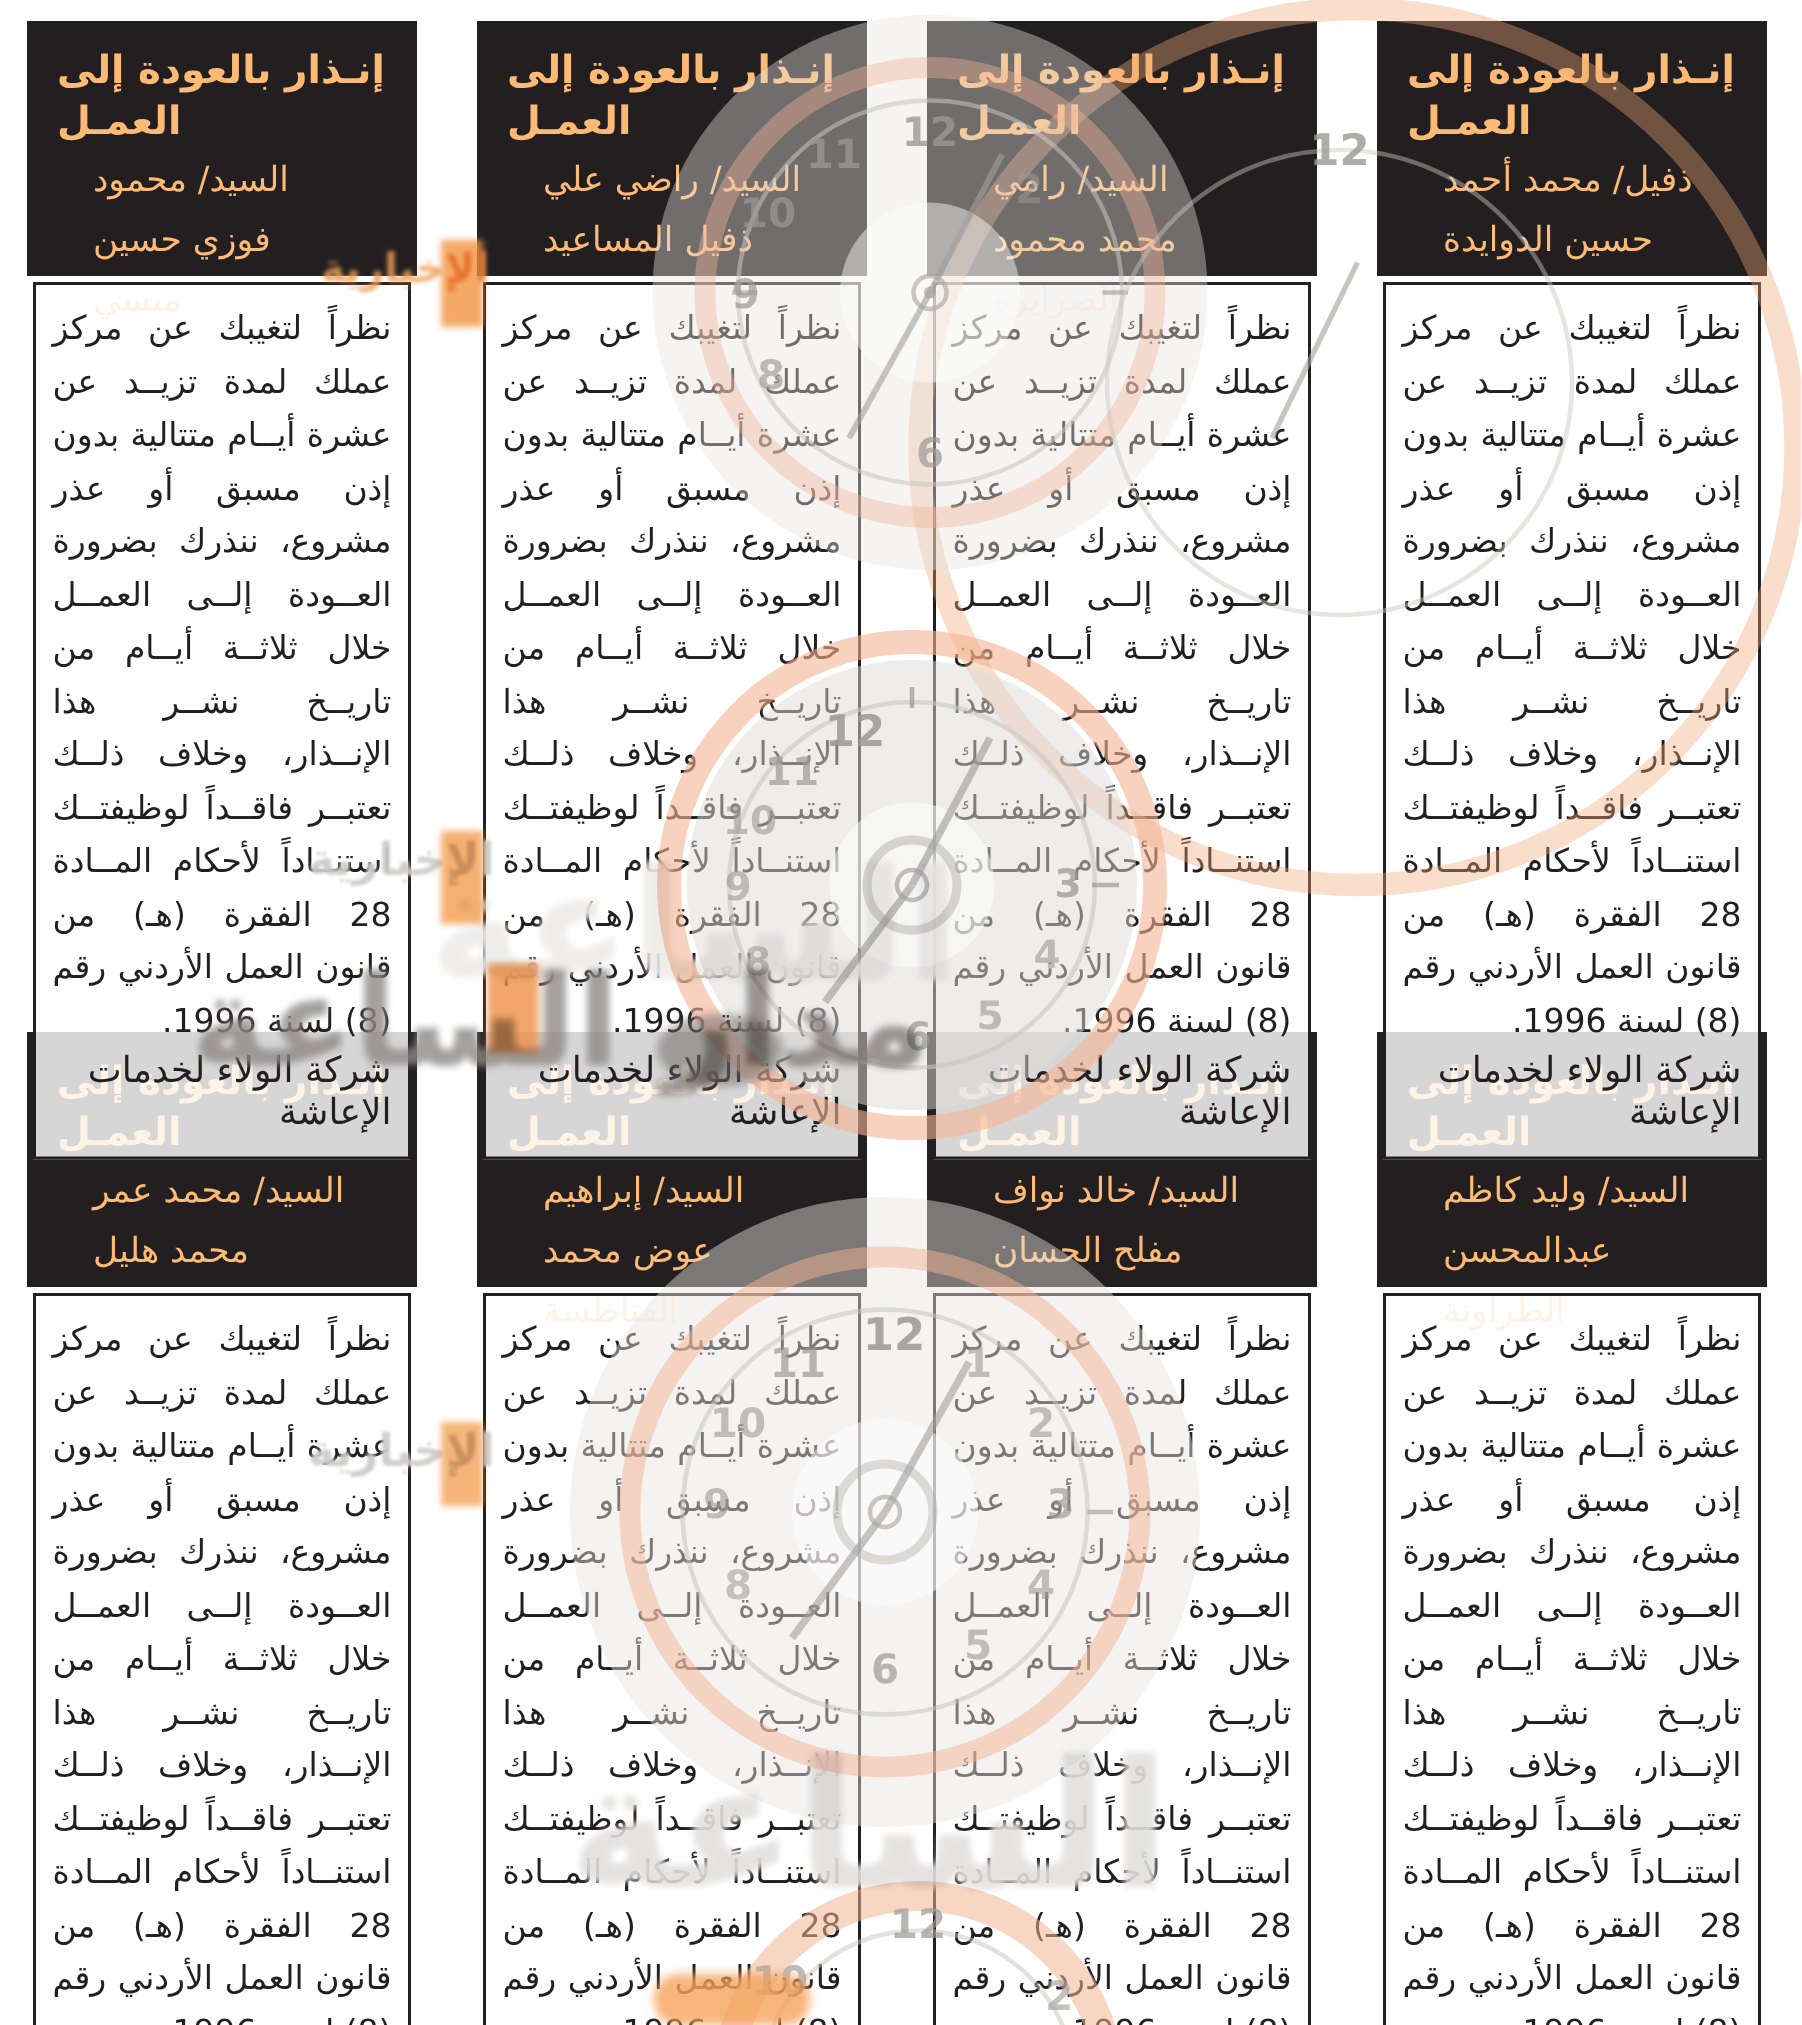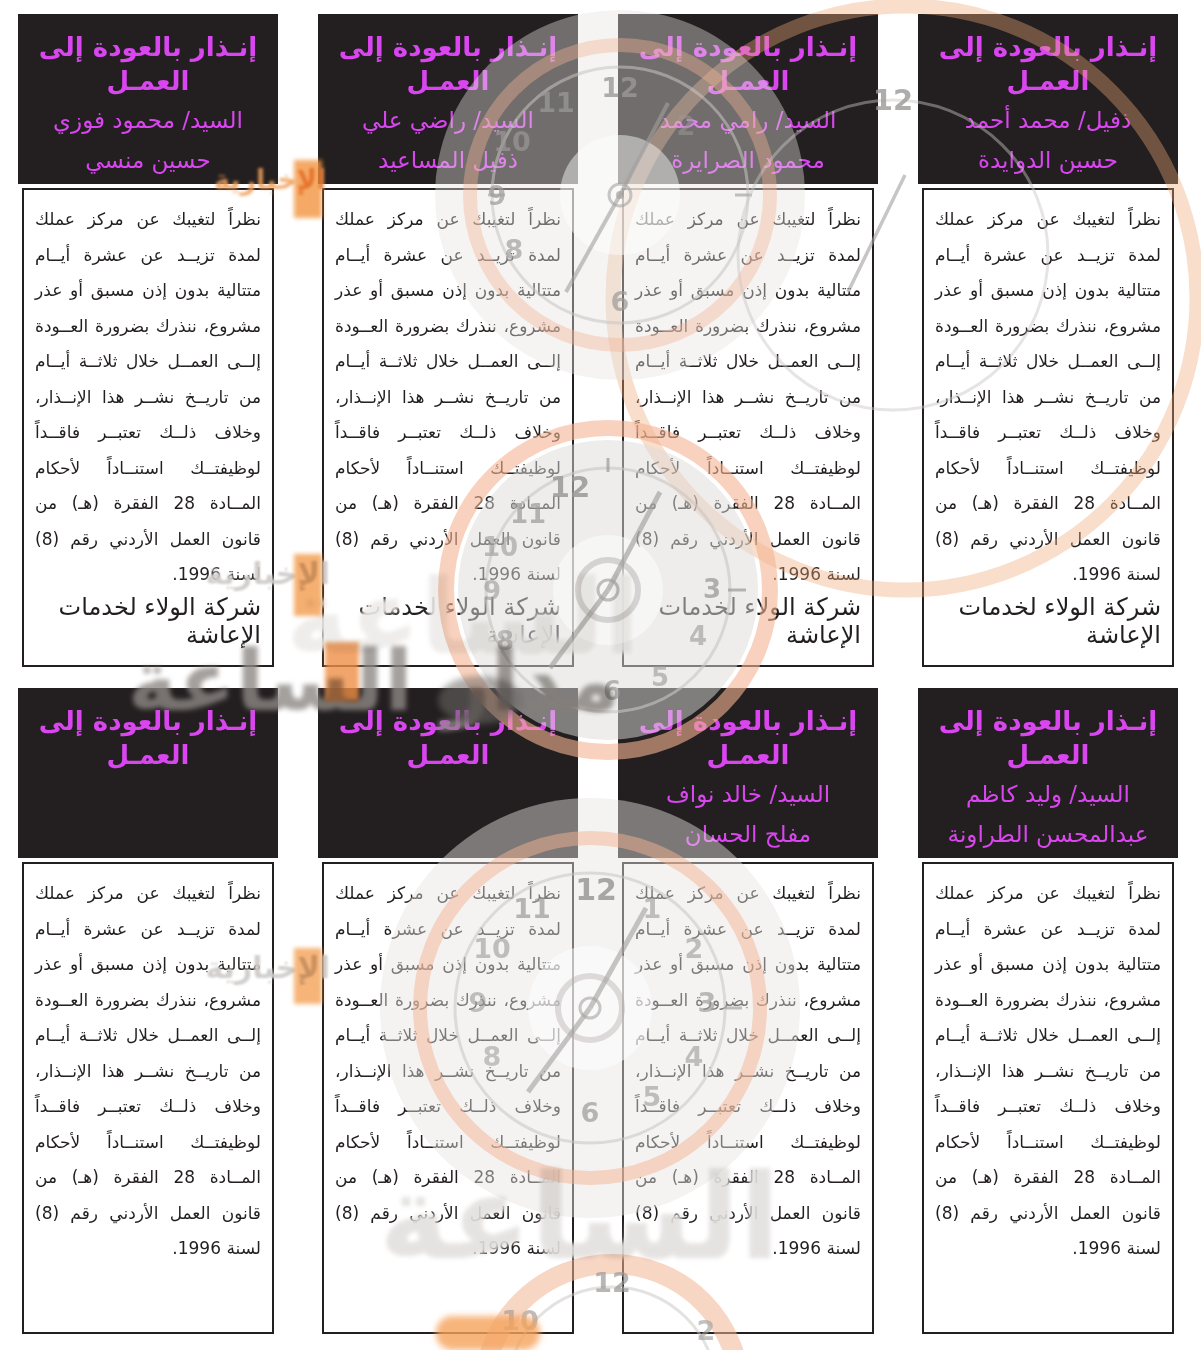--- a/index.html
+++ b/index.html
@@ -24,23 +24,23 @@
     column-gap: 40px;
     row-gap: 28px;
     direction: rtl;
   }
 
   .notice { width: 260px; height: 646px; display: flex; flex-direction: column; }
 
   .notice-header {
     background: #231f20;
     height: 170px;
-    color: #d946ef;
-    text-align: center;
-    padding: 16px 4px 0;
+    color: #fdba74;
+    text-align: left;
+    padding: 16px 20px 0;
     flex: none;
   }
   .notice-title {
     font-size: 26px;
     font-weight: bold;
     letter-spacing: 0.5px;
     line-height: 34px;
   }
   .notice-name {
     font-size: 23px;
@@ -56,21 +56,21 @@
     flex: 1;
     margin: 4px 4px 0;
     border: 2px solid #231f20;
     background: rgba(255,255,255,0.82);
     padding: 12px 11px 12px;
     display: flex;
     flex-direction: column;
     color: #231f20;
   }
   .body-text {
-    font-size: 17px;
+    font-size: 22px;
     line-height: 35.5px;
     text-align: justify;
     text-align-last: right;
     font-weight: 500;
   }
   .company {
     margin-top: auto;
     font-size: 24px;
     font-weight: 500;
     text-align: right;
@@ -168,30 +168,32 @@
       </header>
       <div class="notice-body">
         <p class="body-text">نظراً لتغيبك عن مركز عملك لمدة تزيــد عن عشرة أيــام متتالية بدون إذن مسبق أو عذر مشروع، ننذرك بضرورة العــودة إلــى العمــل خلال ثلاثــة أيــام من تاريــخ نشــر هذا الإنــذار، وخلاف ذلــك تعتبــر فاقــداً لوظيفتــك استنــاداً لأحكام المــادة 28 الفقرة (هـ) من قانون العمل الأردني رقم (8) لسنة 1996.</p>
 
       </div>
     </article>
 
     <article class="notice">
       <header class="notice-header">
         <div class="notice-title">إنـذار بالعودة إلى العمـل</div>
-      </header>
-      <div class="notice-body">
-        <p class="body-text">نظراً لتغيبك عن مركز عملك لمدة تزيــد عن عشرة أيــام متتالية بدون إذن مسبق أو عذر مشروع، ننذرك بضرورة العــودة إلــى العمــل خلال ثلاثــة أيــام من تاريــخ نشــر هذا الإنــذار، وخلاف ذلــك تعتبــر فاقــداً لوظيفتــك استنــاداً لأحكام المــادة 28 الفقرة (هـ) من قانون العمل الأردني رقم (8) لسنة 1996.</p>
-
-      </div>
-    </article>
-
-    <article class="notice">
-      <header class="notice-header">
-        <div class="notice-title">إنـذار بالعودة إلى العمـل</div>
+        <div class="notice-name">السيد/ إبراهيم عوض محمد الفناطسة</div>
+      </header>
+      <div class="notice-body">
+        <p class="body-text">نظراً لتغيبك عن مركز عملك لمدة تزيــد عن عشرة أيــام متتالية بدون إذن مسبق أو عذر مشروع، ننذرك بضرورة العــودة إلــى العمــل خلال ثلاثــة أيــام من تاريــخ نشــر هذا الإنــذار، وخلاف ذلــك تعتبــر فاقــداً لوظيفتــك استنــاداً لأحكام المــادة 28 الفقرة (هـ) من قانون العمل الأردني رقم (8) لسنة 1996.</p>
+
+      </div>
+    </article>
+
+    <article class="notice">
+      <header class="notice-header">
+        <div class="notice-title">إنـذار بالعودة إلى العمـل</div>
+        <div class="notice-name">السيد/ محمد عمر محمد هليل</div>
       </header>
       <div class="notice-body">
         <p class="body-text">نظراً لتغيبك عن مركز عملك لمدة تزيــد عن عشرة أيــام متتالية بدون إذن مسبق أو عذر مشروع، ننذرك بضرورة العــودة إلــى العمــل خلال ثلاثــة أيــام من تاريــخ نشــر هذا الإنــذار، وخلاف ذلــك تعتبــر فاقــداً لوظيفتــك استنــاداً لأحكام المــادة 28 الفقرة (هـ) من قانون العمل الأردني رقم (8) لسنة 1996.</p>
 
       </div>
     </article>
 
   </div>
 
   <div class="watermark">

